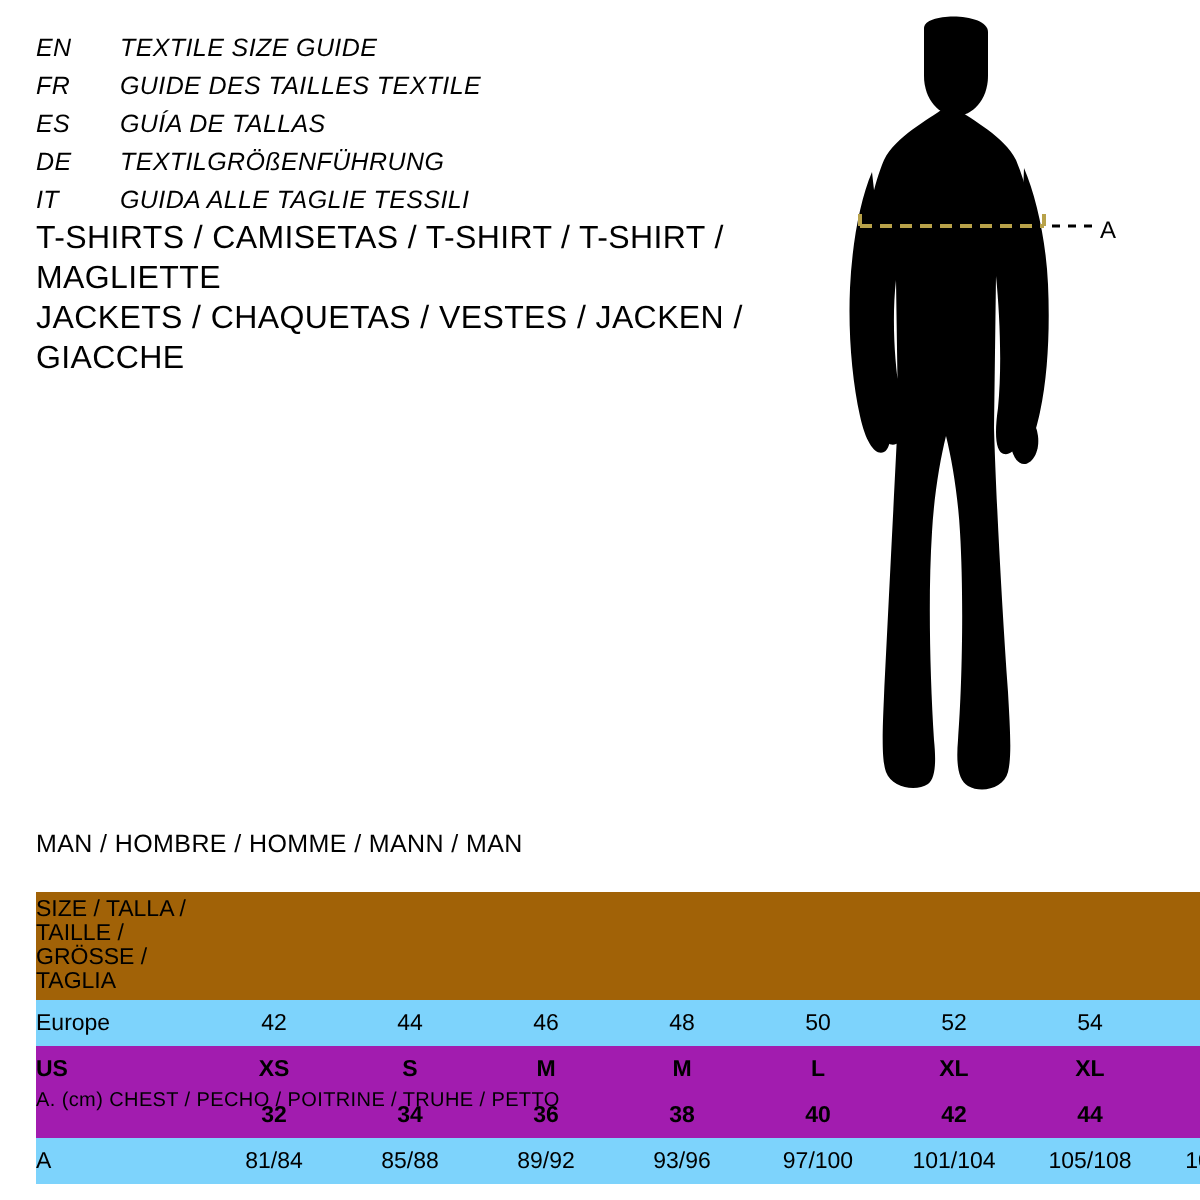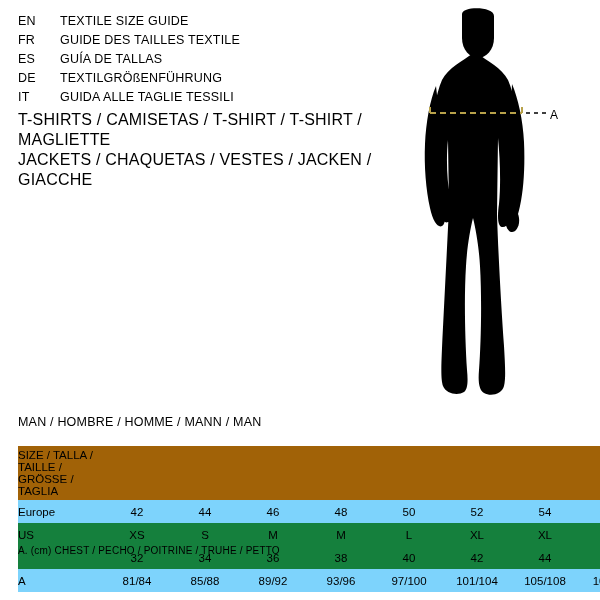--- a/index.html
+++ b/index.html
@@ -23,24 +23,25 @@
 
   
   .lang-block {
     position: absolute;
     left: 18px;
     top: 14px;
     width: 380px;
   }
   .lang-row {
     display: flex;
-    align-items: flex-start;
+    align-items: center;
     height: 19px;
     font-size: 12.5px;
     letter-spacing: 0.2px;
+    font-style: italic;
   }
   .lang-code {
     width: 42px;
     flex: 0 0 42px;
   }
   .lang-text {
     flex: 1 1 auto;
   }
 
   
@@ -95,21 +96,22 @@
   }
   table.size-table td {
     padding: 3px 0 3px 0;
     height: 17px;
     vertical-align: middle;
   }
   table.size-table tr.r-head td {
     background: #a16207;
   }
   table.size-table tr.r-alt td {
-    background: #15803d;
+    background: #a21caf;
+    font-weight: bold;
   }
   table.size-table tr.r-plain td {
     background: #7dd3fc;
   }
   td.first-col {
     width: 85px;
     padding-left: 2px;
   }
   td.val {
     width: 68px;

